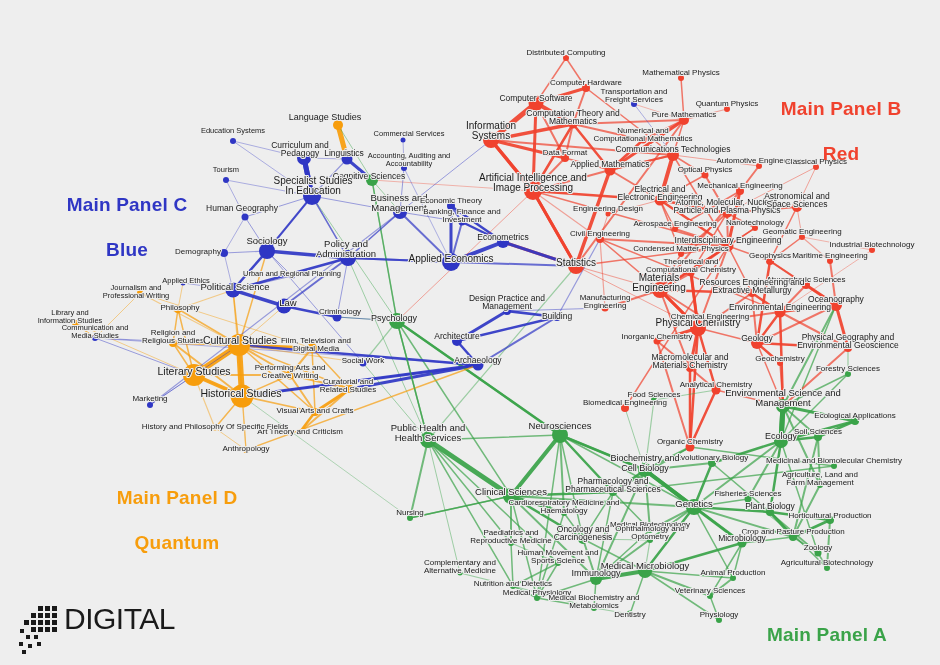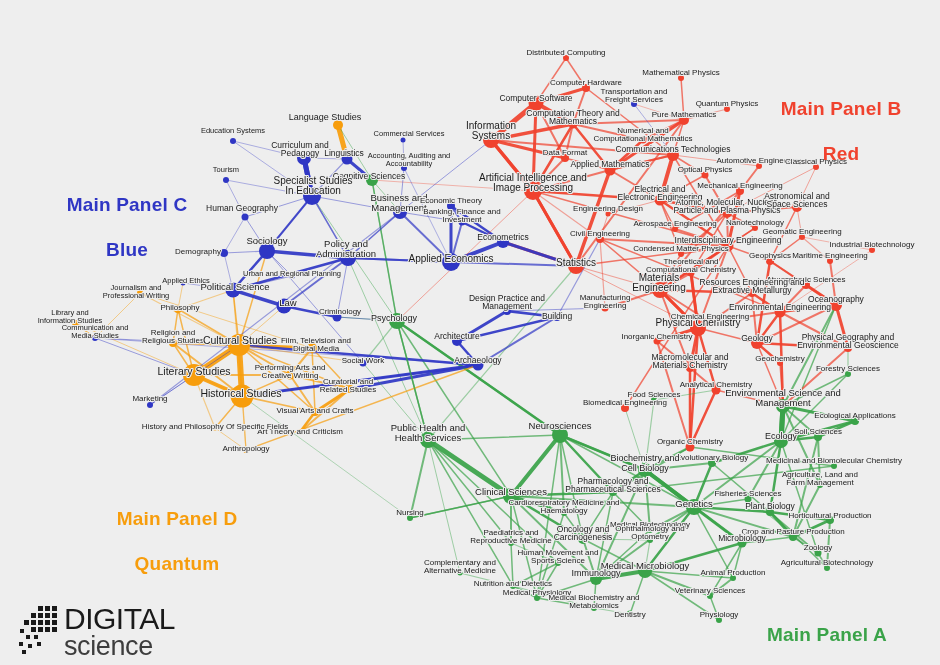--- a/index.html
+++ b/index.html
@@ -23,21 +23,21 @@
   .panel-label{
     position:absolute;
     font-weight:bold;
     text-align:center;
     line-height:1.18;
     letter-spacing:.2px;
     white-space:pre-line;
   }
   #panel-b{left:756px;top:76px;width:170px;font-size:19px;color:#f0422e;}
   #panel-c{left:42px;top:172px;width:170px;font-size:19px;color:#2f36c4;}
-  #panel-d{left:92px;top:486px;width:170px;font-size:19px;color:#f79d0c;}
+  #panel-d{left:92px;top:465px;width:170px;font-size:19px;color:#f79d0c;}
   #panel-a{left:742px;top:602px;width:170px;font-size:19px;color:#3aa349;}
   #logo{position:absolute;left:18px;top:602px;width:180px;height:58px;}
   #logo .lg-word{
     font-family:"Liberation Sans", sans-serif;
     font-weight:normal;font-size:30px;color:#1a1a1a;letter-spacing:-0.5px;
     line-height:30px;
   }
   #logo .lg-sub{
     font-family:"Liberation Sans", sans-serif;
     font-size:27px;color:#3d3d3d;letter-spacing:-0.4px;line-height:27px;
@@ -733,17 +733,16 @@
         <rect x="8" y="31" width="4" height="4"></rect>
           <rect x="16" y="31" width="4" height="4"></rect>
         <rect x="1" y="38" width="4" height="4"></rect>
           <rect x="10" y="40" width="4" height="4"></rect>
           <rect x="19" y="38" width="4" height="4"></rect>
         <rect x="4" y="46" width="4" height="4"></rect>
       </g>
     </svg>
     <div class="lg-text">
       <div class="lg-word">DIGITAL</div>
-      <div class="lg-sub">science</div>
     </div>
   </div>
 
 </div>
 
 </body></html>

